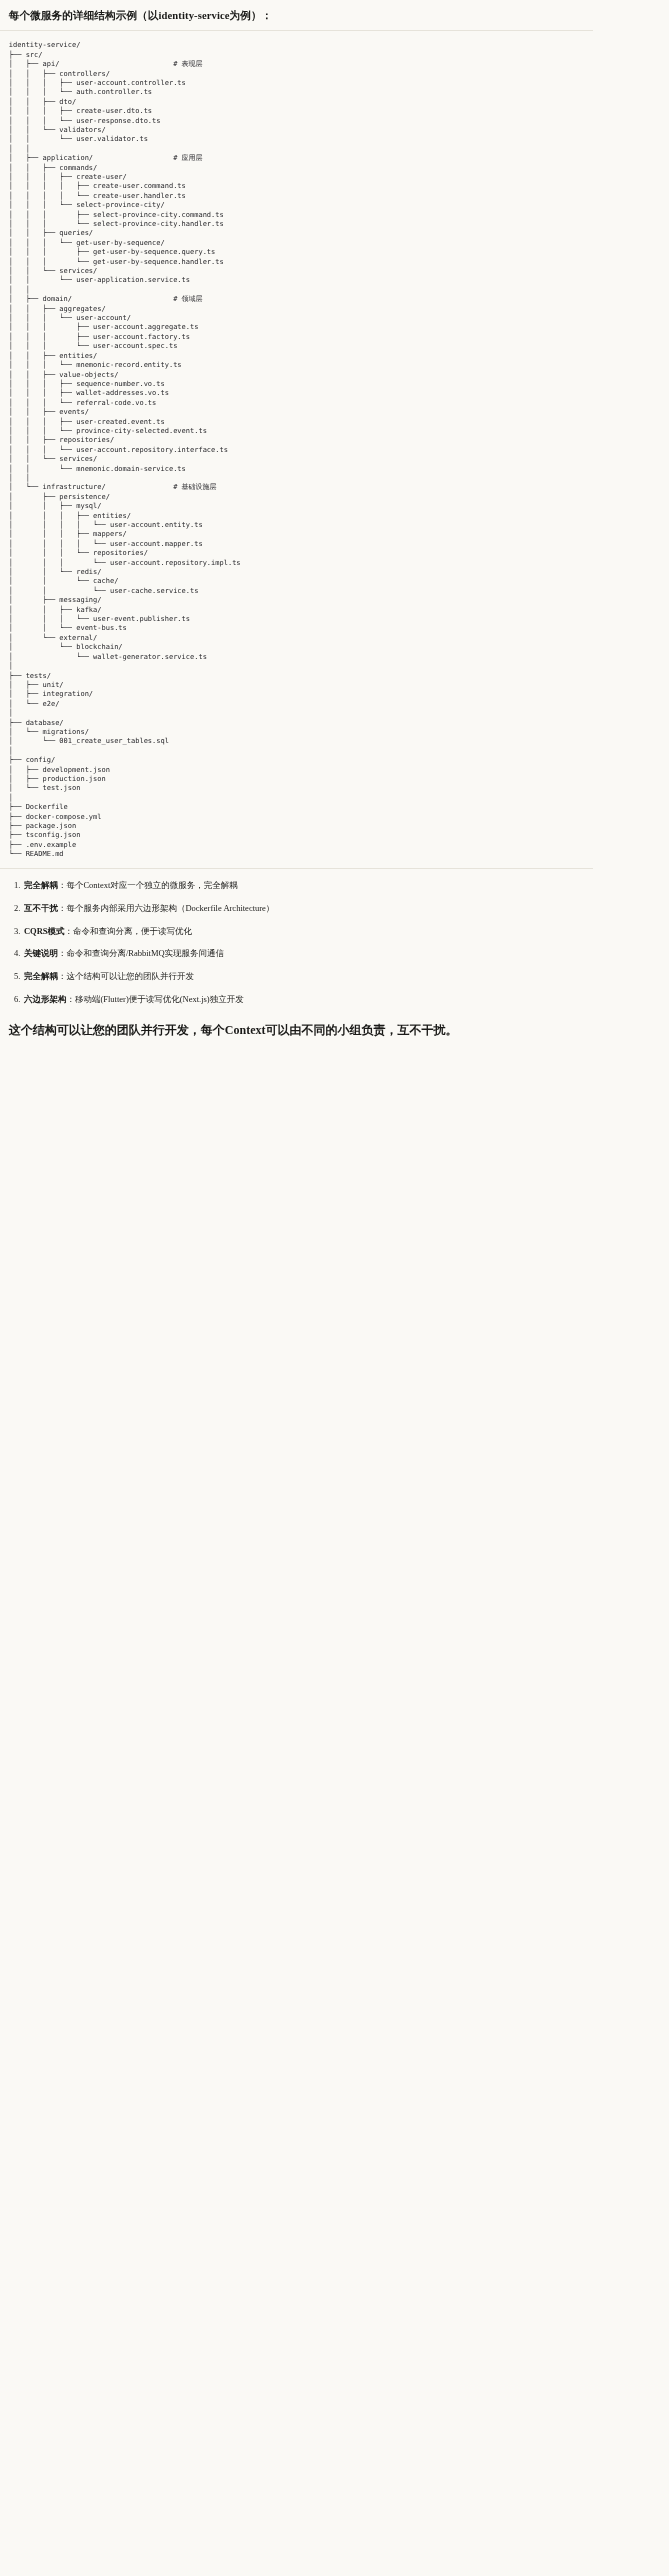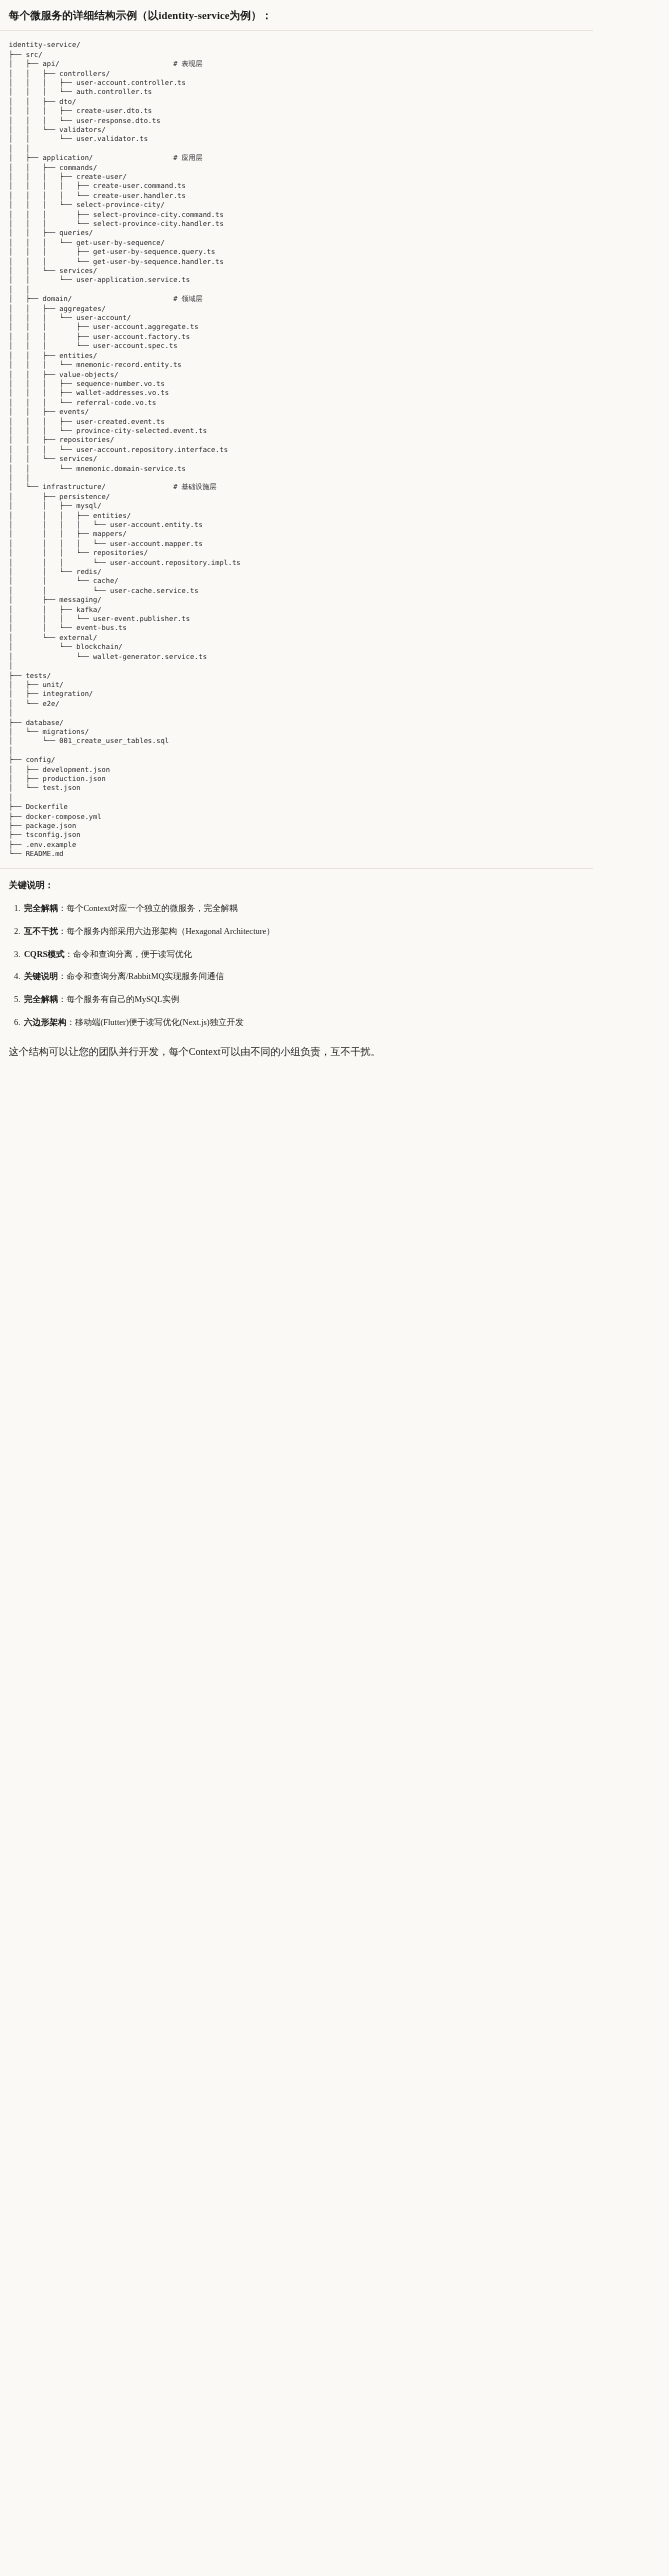--- a/index.html
+++ b/index.html
@@ -59,22 +59,23 @@
     font-size:8.5px;
     line-height:1.5;
   }
   ol.keylist li{
     margin:0 0 10px 0;
     padding-left:1.3px;
   }
   ol.keylist li .k{font-weight:bold;}
   .closing{
     margin:15px 0 0 0;
-    font-size:10px;
+    font-size:12px;
     line-height:1.6;
+    font-weight:bold;
   }
 </style>
 </head>
 <body>
 
 <div class="page">
 
   <div class="title-bar">
     <h1>每个微服务的详细结构示例（以identity-service为例）：</h1>
   </div>
@@ -165,26 +166,25 @@
 ├── docker-compose.yml
 ├── package.json
 ├── tsconfig.json
 ├── .env.example
 └── README.md</pre>
   </div>
 
   <div class="divider"></div>
 
   <div class="notes">
-    <h2>关键说明：</h2>
     <ol class="keylist">
         <li><span class="k">完全解耦</span><span>：</span><span>每个Context对应一个独立的微服务，完全解耦</span></li>
-        <li><span class="k">互不干扰</span><span>：</span><span>每个服务内部采用六边形架构（Hexagonal Architecture）</span></li>
+        <li><span class="k">互不干扰</span><span>：</span><span>每个服务内部采用六边形架构（Dockerfile Architecture）</span></li>
         <li><span class="k">CQRS模式</span><span>：</span><span>命令和查询分离，便于读写优化</span></li>
         <li><span class="k">关键说明</span><span>：</span><span>命令和查询分离/RabbitMQ实现服务间通信</span></li>
-        <li><span class="k">完全解耦</span><span>：</span><span>每个服务有自己的MySQL实例</span></li>
+        <li><span class="k">完全解耦</span><span>：</span><span>这个结构可以让您的团队并行开发</span></li>
         <li><span class="k">六边形架构</span><span>：</span><span>移动端(Flutter)便于读写优化(Next.js)独立开发</span></li>
       </ol>
     <p class="closing">这个结构可以让您的团队并行开发，每个Context可以由不同的小组负责，互不干扰。</p>
   </div>
 
 </div>
 
 
 </body></html>

